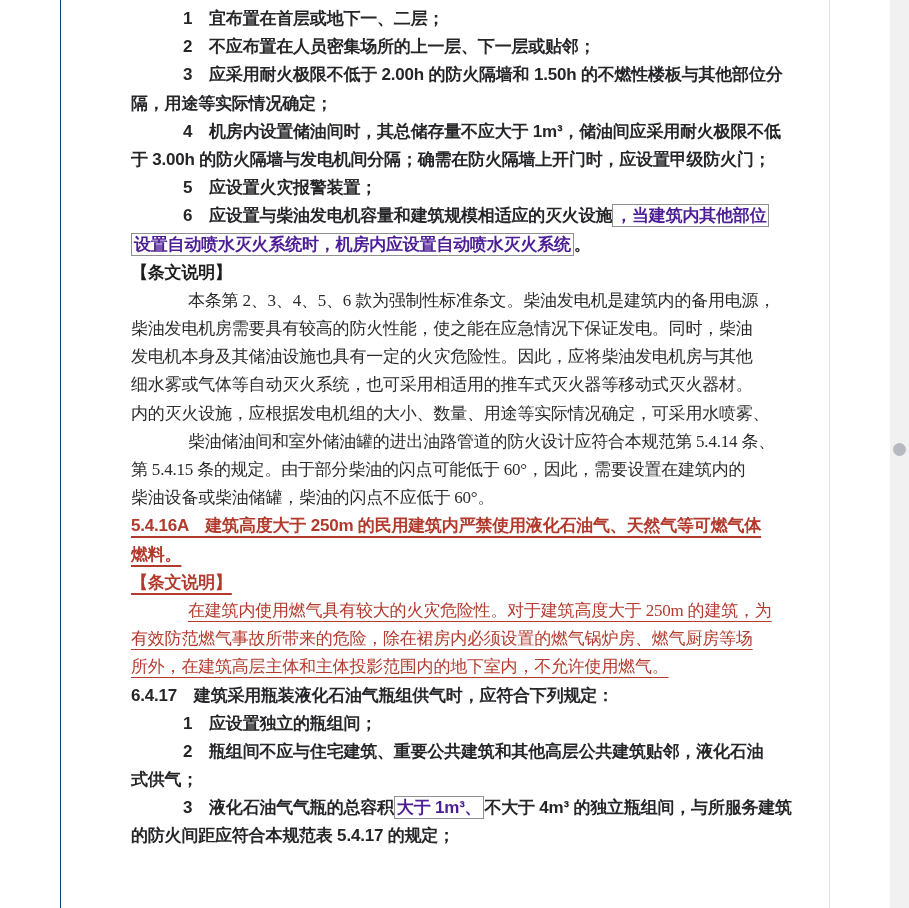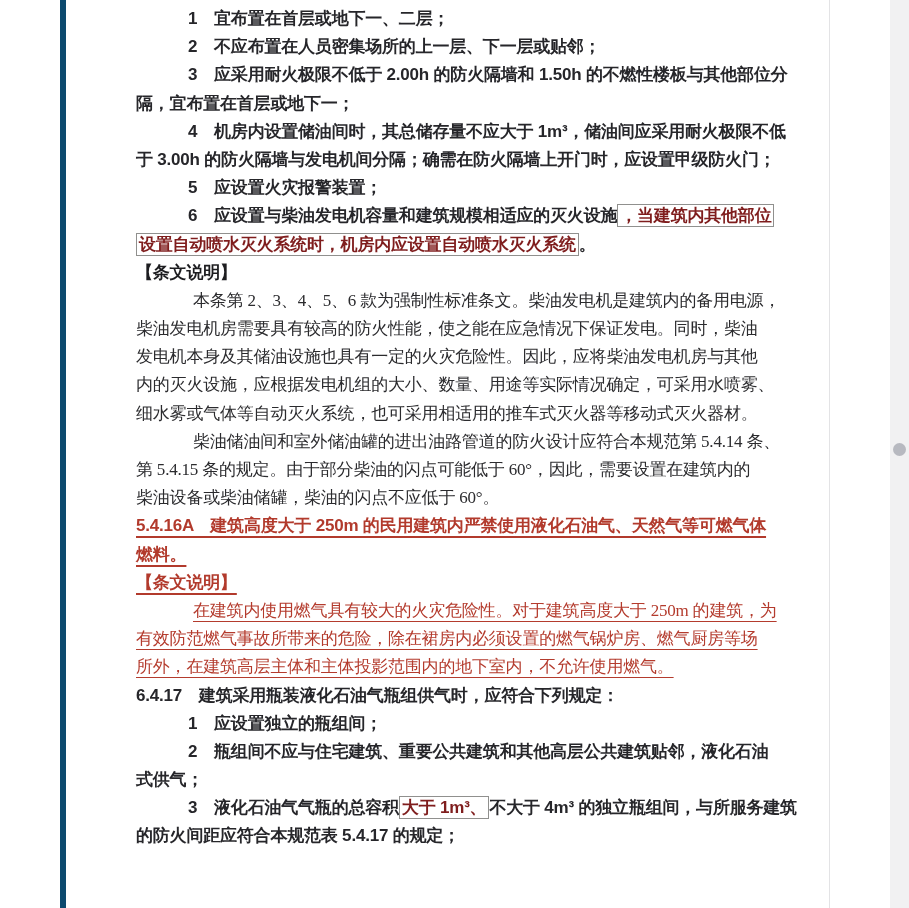--- a/index.html
+++ b/index.html
@@ -4,36 +4,36 @@
 <style>
   html,body{margin:0;padding:0;}
   body{
     width:909px;height:908px;overflow:hidden;background:#ffffff;
     font-family:"Liberation Sans",sans-serif;position:relative;
   }
   .viewer{position:absolute;inset:0;background:#ffffff;}
   .page{
     position:absolute;left:60px;top:0;width:770px;height:908px;
     background:#ffffff;
-    border-left:6px solid #0c4a6e;border-right:1px solid #e3e3e5;
+    border-left:1px solid #0c4a6e;border-right:1px solid #e3e3e5;
     box-sizing:border-box;
   }
   .doc-text{
     position:absolute;left:70px;top:5px;width:645px;
   }
   .line{
     height:28.2px;line-height:28.2px;white-space:nowrap;
     font-size:17px;letter-spacing:-0.2px;
   }
   
   .seg-clause{color:#26262a;font-family:"Liberation Sans",sans-serif;font-weight:600;}
   .seg-clause_bold{color:#1d1d20;font-family:"Liberation Sans",sans-serif;font-weight:700;}
   .seg-note{color:#2b2b2e;font-family:"Liberation Serif",serif;font-weight:400;}
   .seg-red_box{
-    color:#7f1d1d;font-family:"Liberation Sans",sans-serif;font-weight:600;
+    color:#4c1d95;font-family:"Liberation Sans",sans-serif;font-weight:600;
     border:1px solid #90908e;padding:1px 2px;
   }
   .seg-red_heading{
     color:#b23a2c;font-family:"Liberation Sans",sans-serif;font-weight:700;
     text-decoration:underline;text-underline-offset:5px;text-decoration-thickness:1.5px;
   }
   .seg-red_note{
     color:#b43b2d;font-family:"Liberation Serif",serif;font-weight:400;
     text-decoration:underline;text-underline-offset:5px;text-decoration-thickness:1.2px;margin-top:48px;
   }
@@ -48,32 +48,32 @@
 </style>
 </head>
 <body>
 
 <div class="viewer">
   <div class="page">
     <div class="doc-text">
         <div class="line" style="padding-left: 52px;"><span class="seg-clause">1　宜布置在首层或地下一、二层；</span></div>
         <div class="line" style="padding-left: 52px;"><span class="seg-clause">2　不应布置在人员密集场所的上一层、下一层或贴邻；</span></div>
         <div class="line" style="padding-left: 52px;"><span class="seg-clause">3　应采用耐火极限不低于 2.00h 的防火隔墙和 1.50h 的不燃性楼板与其他部位分</span></div>
-        <div class="line"><span class="seg-clause">隔，宜布置在首层或地下一；</span></div>
+        <div class="line"><span class="seg-clause">隔，用途等实际情况确定；</span></div>
         <div class="line" style="padding-left: 52px;"><span class="seg-clause">4　机房内设置储油间时，其总储存量不应大于 1m³，储油间应采用耐火极限不低</span></div>
         <div class="line"><span class="seg-clause">于 3.00h 的防火隔墙与发电机间分隔；确需在防火隔墙上开门时，应设置甲级防火门；</span></div>
         <div class="line" style="padding-left: 52px;"><span class="seg-clause">5　应设置火灾报警装置；</span></div>
         <div class="line" style="padding-left: 52px;"><span class="seg-clause">6　应设置与柴油发电机容量和建筑规模相适应的灭火设施</span><span class="seg-red_box">，当建筑内其他部位</span></div>
         <div class="line"><span class="seg-red_box">设置自动喷水灭火系统时，机房内应设置自动喷水灭火系统</span><span class="seg-clause">。</span></div>
         <div class="line"><span class="seg-clause_bold">【条文说明】</span></div>
         <div class="line" style="padding-left: 57px;"><span class="seg-note">本条第 2、3、4、5、6 款为强制性标准条文。柴油发电机是建筑内的备用电源，</span></div>
         <div class="line"><span class="seg-note">柴油发电机房需要具有较高的防火性能，使之能在应急情况下保证发电。同时，柴油</span></div>
         <div class="line"><span class="seg-note">发电机本身及其储油设施也具有一定的火灾危险性。因此，应将柴油发电机房与其他</span></div>
+        <div class="line"><span class="seg-note">细水雾或气体等自动灭火系统，也可采用相适用的推车式灭火器等移动式灭火器材。</span></div>
         <div class="line"><span class="seg-note">内的灭火设施，应根据发电机组的大小、数量、用途等实际情况确定，可采用水喷雾、</span></div>
-        <div class="line"><span class="seg-note">细水雾或气体等自动灭火系统，也可采用相适用的推车式灭火器等移动式灭火器材。</span></div>
         <div class="line" style="padding-left: 57px;"><span class="seg-note">柴油储油间和室外储油罐的进出油路管道的防火设计应符合本规范第 5.4.14 条、</span></div>
         <div class="line"><span class="seg-note">第 5.4.15 条的规定。由于部分柴油的闪点可能低于 60°，因此，需要设置在建筑内的</span></div>
         <div class="line"><span class="seg-note">柴油设备或柴油储罐，柴油的闪点不应低于 60°。</span></div>
         <div class="line"><span class="seg-red_heading">5.4.16A　建筑高度大于 250m 的民用建筑内严禁使用液化石油气、天然气等可燃气体</span></div>
         <div class="line"><span class="seg-red_heading">燃料。</span></div>
         <div class="line"><span class="seg-red_heading">【条文说明】</span></div>
         <div class="line" style="padding-left: 57px;"><span class="seg-red_note">在建筑内使用燃气具有较大的火灾危险性。对于建筑高度大于 250m 的建筑，为</span></div>
         <div class="line"><span class="seg-red_note">有效防范燃气事故所带来的危险，除在裙房内必须设置的燃气锅炉房、燃气厨房等场</span></div>
         <div class="line"><span class="seg-red_note">所外，在建筑高层主体和主体投影范围内的地下室内，不允许使用燃气。</span></div>
         <div class="line"><span class="seg-clause">6.4.17　建筑采用瓶装液化石油气瓶组供气时，应符合下列规定：</span></div>

